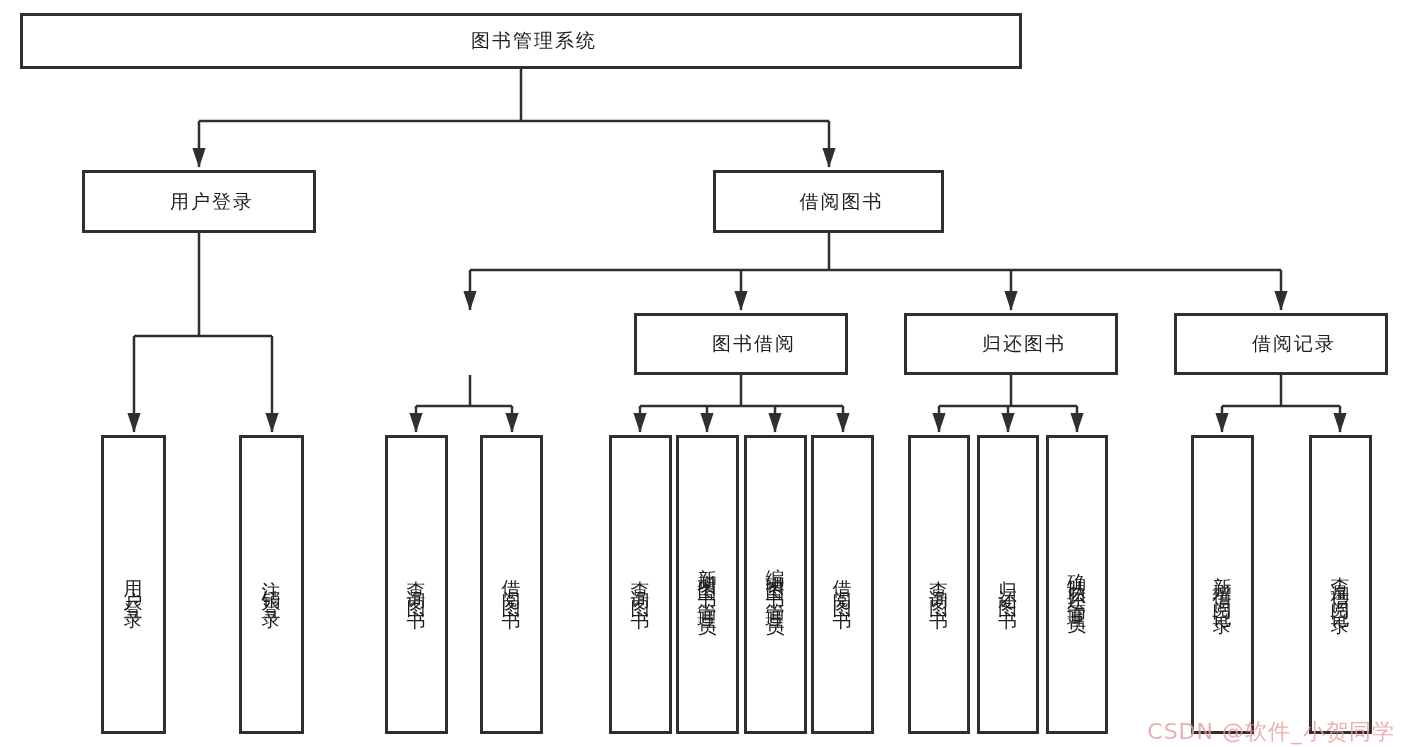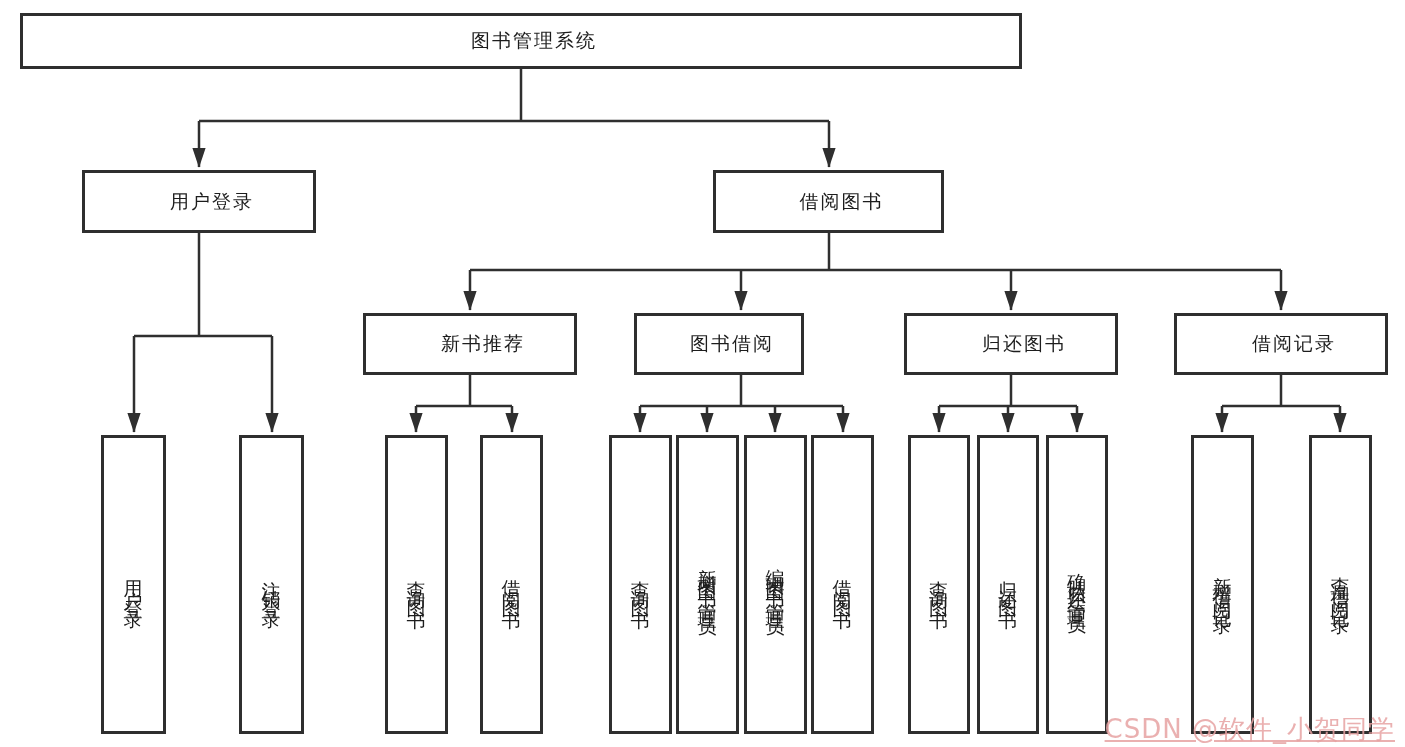--- a/index.html
+++ b/index.html
@@ -51,26 +51,25 @@
     writing-mode: vertical-rl;
     text-orientation: mixed;
     letter-spacing: 10px;
     line-height: 1;
     z-index: 2;
   }
   .watermark {
     position: absolute;
     right: 10px;
     bottom: 0px;
-    font-size: 26px;
+    font-size: 22px;
     color: rgba(230, 162, 162, 0.85);
     letter-spacing: 1px;
     z-index: 5;
     white-space: nowrap;
-    text-decoration: underline;
   }
 </style>
 </head>
 <body>
 
 <div class="canvas">
 
   <svg class="connectors" viewBox="0 0 1405 747" xmlns="http://www.w3.org/2000/svg">
     <defs>
       <marker id="arrow" viewBox="0 0 12 8" refX="11.5" refY="4" markerWidth="20" markerHeight="14" orient="auto" markerUnits="userSpaceOnUse">
@@ -112,22 +111,21 @@
       <path d="M1222,406 V432" marker-end="url(#arrow)"></path>
       <path d="M1340,406 V432" marker-end="url(#arrow)"></path>
     </g>
   </svg>
 
   <div class="node" style="left:20px; top:13px; width:1002px; height:56px;">图书管理系统</div>
 
   <div class="node" style="left:82px; top:170px; width:234px; height:63px;">用户登录</div>
   <div class="node" style="left:713px; top:170px; width:231px; height:63px;">借阅图书</div>
 
-  <div class="node" style="left:363px; top:313px; width:214px; height:62px;">新书推荐</div>
-  <div class="node" style="left:634px; top:313px; width:170px; height:62px;">图书借阅</div>
+  <div class="node" style="left:634px; top:313px; width:214px; height:62px;">图书借阅</div>
   <div class="node" style="left:904px; top:313px; width:214px; height:62px;">归还图书</div>
   <div class="node" style="left:1174px; top:313px; width:214px; height:62px;">借阅记录</div>
 
   <div class="vnode" style="left:101px; top:435px; width:65px; height:299px;">用户登录</div>
   <div class="vnode" style="left:239px; top:435px; width:65px; height:299px;">注销登录</div>
 
   <div class="vnode" style="left:385px; top:435px; width:63px; height:299px;">查询图书</div>
   <div class="vnode" style="left:480px; top:435px; width:63px; height:299px;">借阅图书</div>
 
   <div class="vnode" style="left:609px; top:435px; width:63px; height:299px;">查询图书</div>

